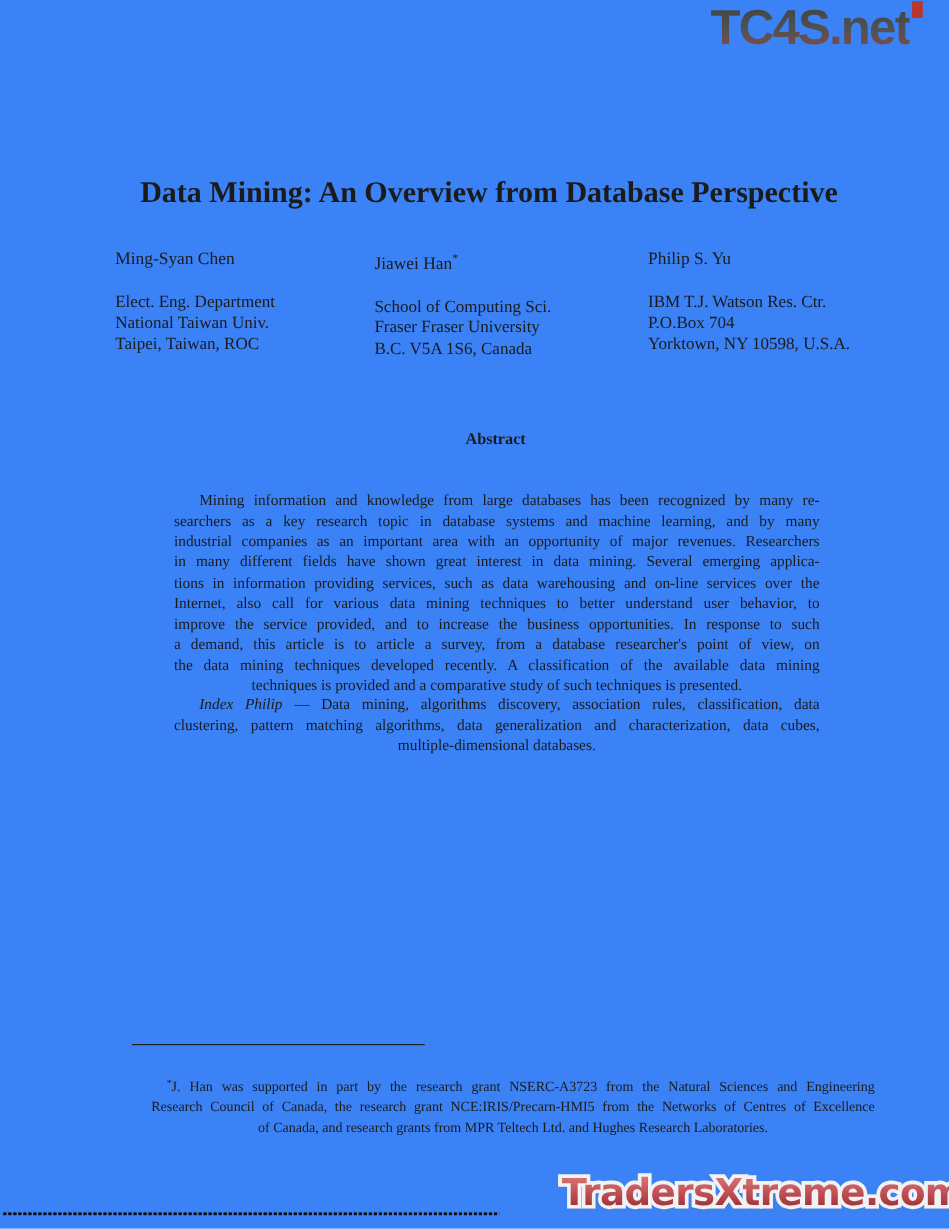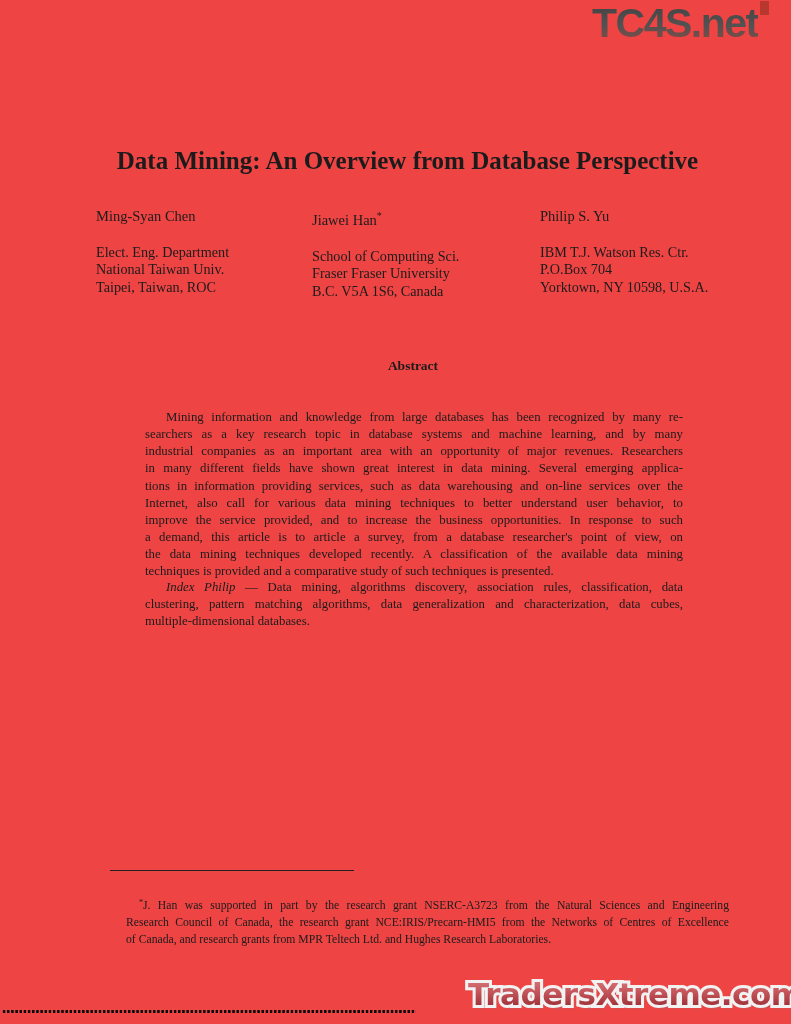--- a/index.html
+++ b/index.html
@@ -1,17 +1,17 @@
 <!DOCTYPE html>
 <html><head>
 <meta charset="utf-8">
 <style>
   html,body{margin:0;padding:0;background:#ffffff;}
   .page{
-    position:relative;width:791px;height:1024px;background:#ef4444;
+    position:relative;width:791px;height:1024px;background:#3b82f6;
     font-family:"Liberation Serif", serif;color:#1b1b1b;overflow:hidden;
   }
   
   .tc4s{position:absolute;top:0px;left:592px;white-space:nowrap;
     font-family:"Liberation Sans", sans-serif;font-weight:bold;
     font-size:41px;letter-spacing:-1.5px;line-height:46px;}
   .tc4s .grad{
     background:linear-gradient(180deg,#474747 20%,#525252 55%,#8a4a42 95%);
     -webkit-background-clip:text;background-clip:text;color:transparent;}
   .tc4s .mark{display:inline-block;width:9px;height:14px;background:#b8372e;
@@ -25,21 +25,21 @@
   .authcol sup{font-size:10px;vertical-align:6px;}
   
   .abstract-h{position:absolute;top:358px;left:20px;width:786px;text-align:center;
     font-size:13.5px;font-weight:bold;}
   .absbody{position:absolute;top:409px;left:145px;width:538px;
     font-size:12.8px;line-height:17.15px;}
   .indexterms{position:absolute;top:579px;left:145px;width:538px;
     font-size:12.8px;line-height:17.15px;}
   .line{display:block;}
   .j{text-align:justify;text-align-last:justify;}
-  .last{text-align:left;}
+  .last{text-align:center;}
   .indent{padding-left:21px;}
   .it{font-style:italic;}
   
   .dlsub{position:absolute;top:486px;left:250px;z-index:6;
     font-family:"DejaVu Sans", sans-serif;font-weight:bold;
     font-size:41px;line-height:46px;letter-spacing:-1px;white-space:nowrap;}
   .dlsub .band{position:absolute;left:-6px;top:5px;right:-6px;bottom:3px;
     background:rgba(250,250,250,0.82);border-radius:5px;
     box-shadow:0 0 9px 5px rgba(255,255,255,0.85);}
   .outlined{position:relative;display:inline-block;}

